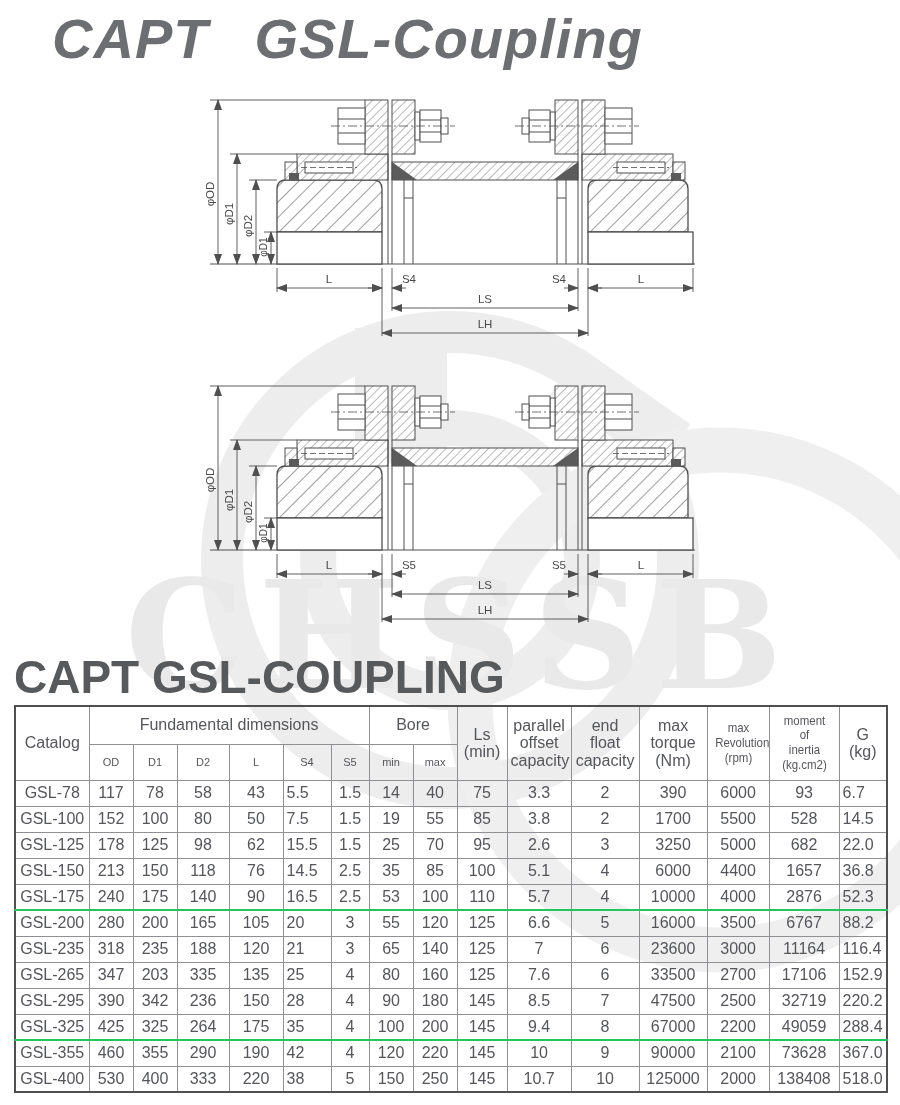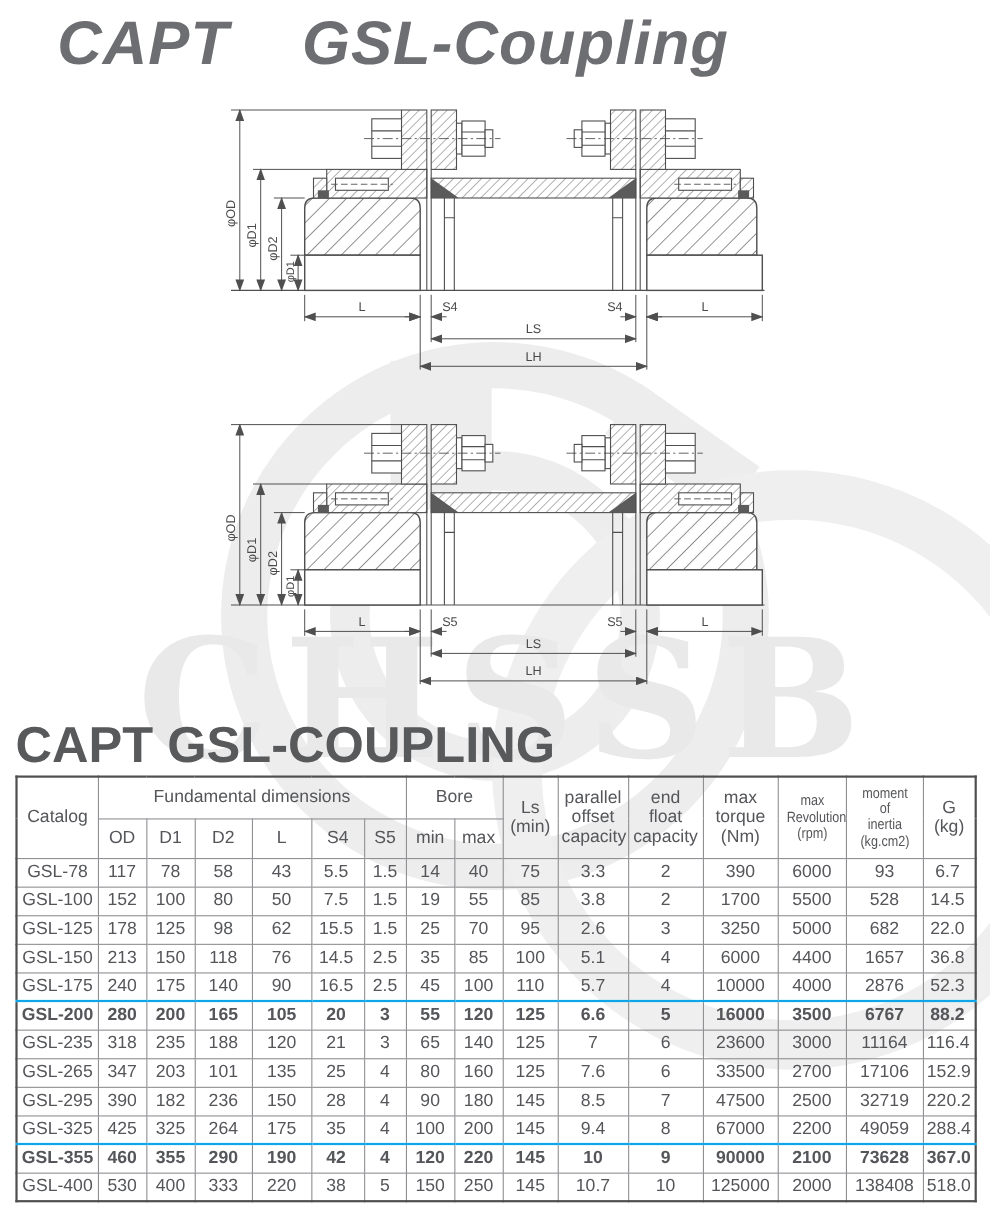--- a/index.html
+++ b/index.html
@@ -6,46 +6,46 @@
   body { font-family:"Liberation Sans", sans-serif; background:#fff; }
   #page { position:relative; width:900px; height:1105px; background:#fff; overflow:hidden; }
 
   
   #watermark { position:absolute; left:0; top:0; width:900px; height:1105px; z-index:0; }
 
   
   .title { position:absolute; left:52px; top:6px; z-index:2;
            font-style:italic; font-weight:bold; font-size:56px; color:#6d6e71;
            letter-spacing:1px; white-space:nowrap; }
-  .title .t1 { margin-right:66px;text-align:right; }
+  .title .t1 { margin-right:46px;text-align:right; }
 
   
   .drawing { position:absolute; left:185px; width:530px; height:250px; z-index:1; }
   #drawing1 { top:92px; }
   #drawing2 { top:378px; }
   .drawing svg text { font-family:"Liberation Sans", sans-serif; fill:#4a4a4a; }
 
   
   .section-heading { position:absolute; left:14px; top:650px; z-index:2;
                      font-weight:bold; font-size:46px; color:#58595b; letter-spacing:0px;
                      white-space:nowrap; }
 
   
   .table-wrap { position:absolute; left:14px; top:705px; z-index:2; }
   table { border-collapse:collapse; table-layout:fixed; width:872px;
           color:#55565a; background:transparent; border:2px solid #4f4f4f; }
   th, td { border:1px solid #8f9093; text-align:center; padding:1px 3px;
            font-weight:400; overflow:hidden; }
   thead tr:first-child th { height:38px; font-size:16px; }
-  thead tr:last-child  th { height:36px; font-size:16px;margin-top:44px; }
+  thead tr:last-child  th { height:36px; font-size:11px;margin-top:44px; }
   tbody td { height:26px; font-size:16px; }
-  td.right { text-align:center; padding-right:6px; }
+  td.right { text-align:left; padding-right:6px; }
   .pre { white-space:pre-line; line-height:1.1; font-size:14.5px; }
   .squish { transform:scaleX(.85); transform-origin:center; font-size:13.5px; }
-  tr.group-top td { border-top:2px solid #0ea5e9;font-weight:bold; }
+  tr.group-top td { border-top:2px solid #22c55e; }
 </style>
 </head>
 <body>
 
 <div id="page">
 
   <svg id="watermark" viewBox="0 0 900 1105">
     <g>
       <circle cx="450" cy="560" r="228" fill="none" stroke="#ededed" stroke-width="42"></circle>
       <circle cx="450" cy="560" r="132" fill="none" stroke="#ededed" stroke-width="36"></circle>
@@ -446,21 +446,21 @@
             <td class="right">36.8</td>
           </tr>
           <tr>
             <td>GSL-175</td>
             <td>240</td>
             <td>175</td>
             <td>140</td>
             <td>90</td>
             <td class="right">16.5</td>
             <td>2.5</td>
-            <td>45</td>
+            <td>53</td>
             <td>100</td>
             <td>110</td>
             <td>5.7</td>
             <td>4</td>
             <td>10000</td>
             <td>4000</td>
             <td>2876</td>
             <td class="right">52.3</td>
           </tr>
           <tr class="group-top">
@@ -496,38 +496,38 @@
             <td>6</td>
             <td>23600</td>
             <td>3000</td>
             <td>11164</td>
             <td class="right">116.4</td>
           </tr>
           <tr>
             <td>GSL-265</td>
             <td>347</td>
             <td>203</td>
-            <td>101</td>
+            <td>335</td>
             <td>135</td>
             <td class="right">25</td>
             <td>4</td>
             <td>80</td>
             <td>160</td>
             <td>125</td>
             <td>7.6</td>
             <td>6</td>
             <td>33500</td>
             <td>2700</td>
             <td>17106</td>
             <td class="right">152.9</td>
           </tr>
           <tr>
             <td>GSL-295</td>
             <td>390</td>
-            <td>182</td>
+            <td>342</td>
             <td>236</td>
             <td>150</td>
             <td class="right">28</td>
             <td>4</td>
             <td>90</td>
             <td>180</td>
             <td>145</td>
             <td>8.5</td>
             <td>7</td>
             <td>47500</td>

